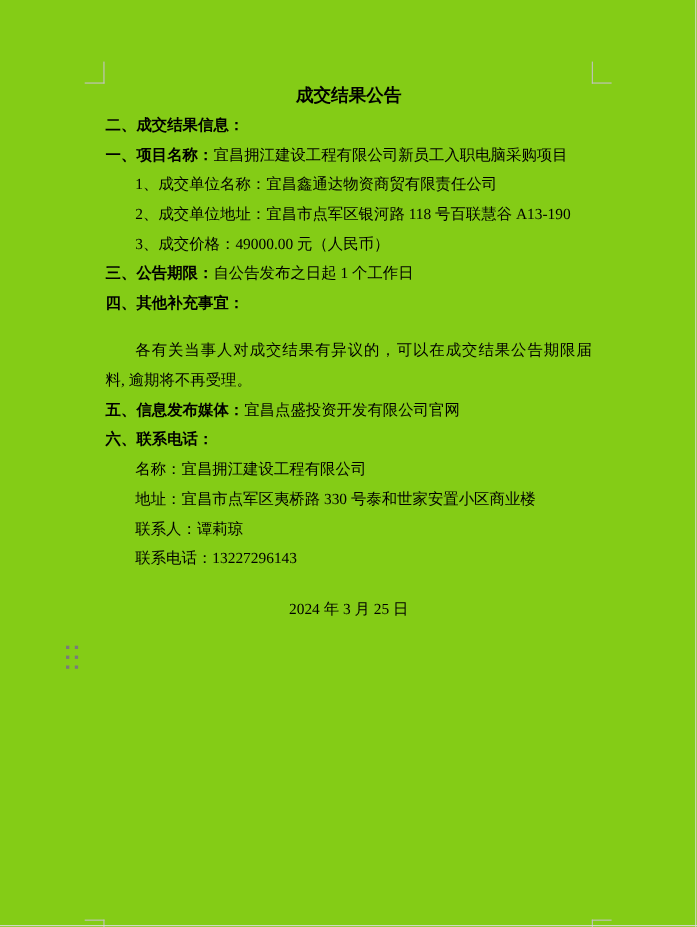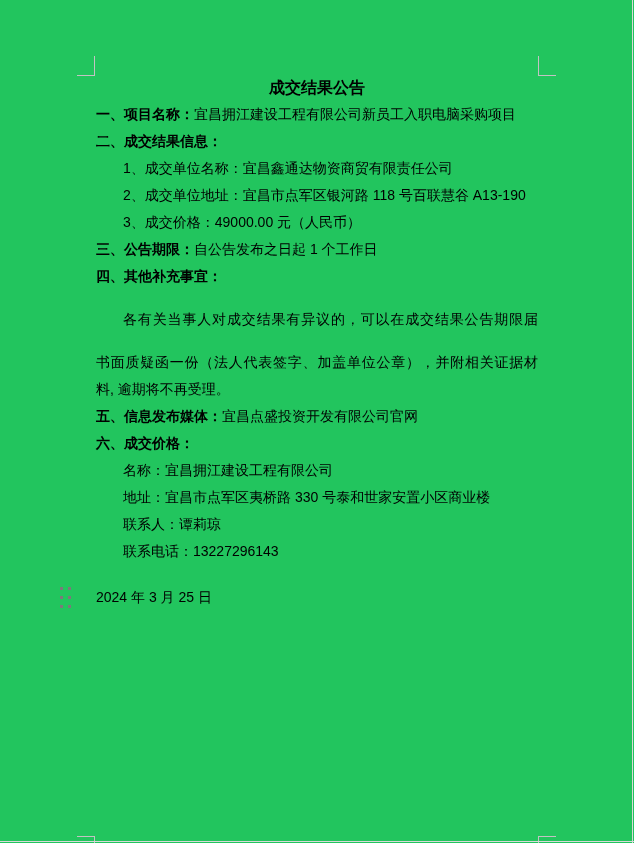--- a/index.html
+++ b/index.html
@@ -4,23 +4,23 @@
 <style>
   html, body {
     margin: 0;
     padding: 0;
     background: #ffffff;
   }
   .page {
     position: relative;
     width: 634px;
     height: 843px;
-    background: #22c55e;
+    background: #84cc16;
     overflow: hidden;
-    font-family: Liberation Sans, sans-serif;
+    font-family: Liberation Serif, serif;
     color: #000000;
   }
   
   .edge-right {
     position: absolute;
     left: 632px; top: 0;
     width: 1px; height: 843px;
     background: #d9d9d9;
   }
   .edge-bottom {
@@ -68,21 +68,21 @@
   .jline.first { text-indent: 27px; }
   .lastline {
     height: 27px;
     line-height: 27px;
     text-align: left;
   }
   .dateline {
     margin-top: 19px;
     height: 27px;
     line-height: 27px;
-    text-align: left;
+    text-align: center;
   }
   
   .drag-handle {
     position: absolute;
     left: 59px;
     top: 586px;
     width: 13px;
     height: 21px;
     cursor: move;
   }
@@ -107,39 +107,38 @@
   <div class="crop tr"></div>
   <div class="crop bl"></div>
   <div class="crop br"></div>
   <div class="edge-right"></div>
   <div class="edge-bottom"></div>
 
   <div class="content">
 
     <div class="title">成交结果公告</div>
 
+    <div class="line"><span class="b">二、成交结果信息：</span></div>
+
     <div class="line"><span class="b">一、项目名称：</span><span>宜昌拥江建设工程有限公司新员工入职电脑采购项目</span></div>
-
-    <div class="line"><span class="b">二、成交结果信息：</span></div>
 
     <div class="line indent">1、成交单位名称：宜昌鑫通达物资商贸有限责任公司</div>
     <div class="line indent">2、成交单位地址：宜昌市点军区银河路 118 号百联慧谷 A13-190</div>
     <div class="line indent">3、成交价格：49000.00 元（人民币）</div>
 
     <div class="line"><span class="b">三、公告期限：</span><span>自公告发布之日起 1 个工作日</span></div>
 
     <div class="line"><span class="b">四、其他补充事宜：</span></div>
 
     <div class="jline first">各有关当事人对成交结果有异议的，可以在成交结果公告期限届</div>
-    <div class="jline">书面质疑函一份（法人代表签字、加盖单位公章），并附相关证据材</div>
     <div class="lastline">料, 逾期将不再受理。</div>
 
     <div class="line"><span class="b">五、信息发布媒体：</span><span>宜昌点盛投资开发有限公司官网</span></div>
 
-    <div class="line"><span class="b">六、成交价格：</span></div>
+    <div class="line"><span class="b">六、联系电话：</span></div>
 
     <div class="line indent">名称：宜昌拥江建设工程有限公司</div>
     <div class="line indent">地址：宜昌市点军区夷桥路 330 号泰和世家安置小区商业楼</div>
     <div class="line indent">联系人：谭莉琼</div>
     <div class="line indent">联系电话：13227296143</div>
 
     <div class="dateline">2024 年 3 月 25 日</div>
 
   </div>
 

